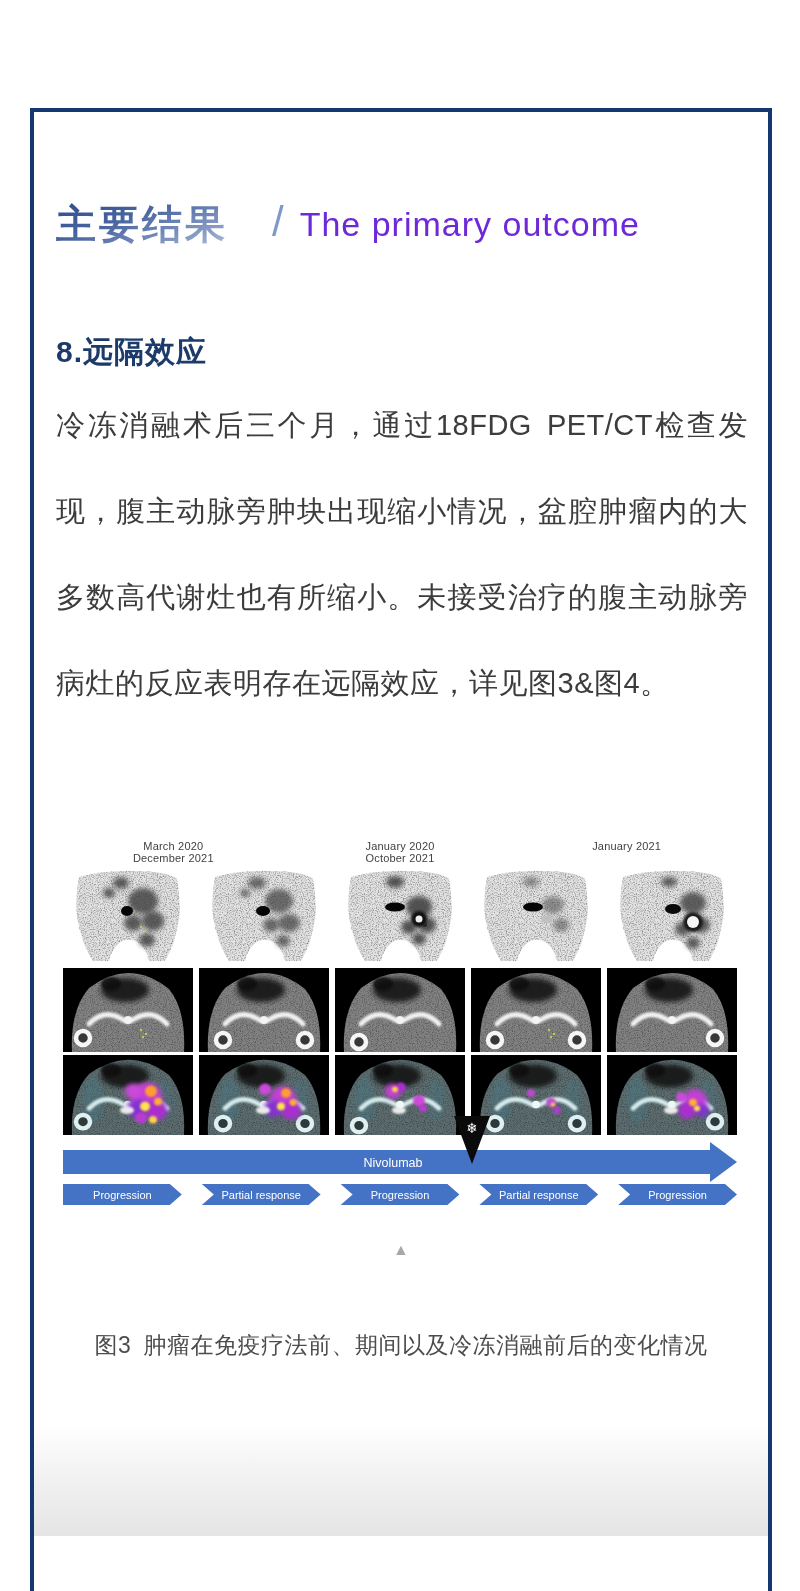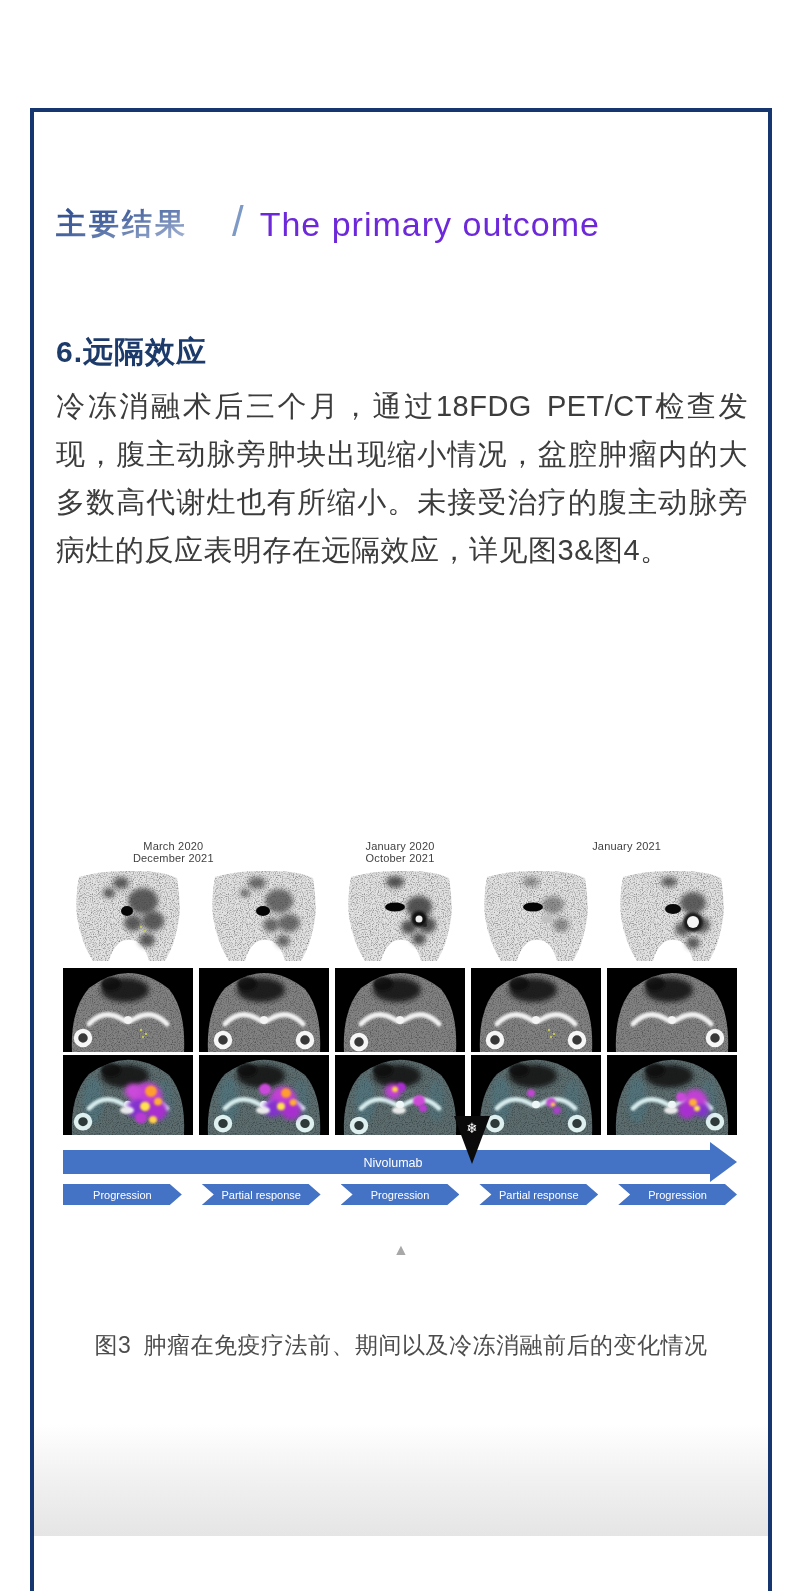--- a/index.html
+++ b/index.html
@@ -11,38 +11,38 @@
   .frame{
     position:absolute;left:30px;top:108px;width:742px;height:1483px;
     box-sizing:border-box;border:4px solid #16366f;border-bottom:none;background:#fff;
   }
   
   .title-row{
     position:absolute;left:22px;top:76px;width:690px;height:72px;
     display:flex;align-items:center;white-space:nowrap;
   }
   .title-zh{
-    font-size:30px;font-weight:800;letter-spacing:3px;
+    font-size:40px;font-weight:800;letter-spacing:3px;
     background:linear-gradient(160deg,#2e4c8c 5%,#4a66a0 40%,#aab9d8 95%);
     -webkit-background-clip:text;background-clip:text;color:transparent;
   }
   .title-divider{
     font-size:42px;font-weight:300;color:#7d99c6;margin:0 16px 0 44px;transform:translateY(-2px);
   }
   .title-en{
     font-size:34px;font-weight:300;color:#6d28d9;letter-spacing:1px;
   }
   
   .section-heading{
     position:absolute;left:22px;top:220px;width:690px;
     font-size:30px;font-weight:700;color:#1c3a6a;letter-spacing:1px;
   }
   .paragraph{
     position:absolute;left:22px;top:270px;width:692px;
-    font-size:29px;line-height:48px;color:#3c3c3c;text-align:justify;letter-spacing:0.5px;
+    font-size:29px;line-height:86px;color:#3c3c3c;text-align:justify;letter-spacing:0.5px;
   }
   
   .figure{
     position:absolute;left:29px;top:728px;width:674px;
   }
   .month-row{
     display:grid;grid-template-columns:repeat(3,1fr);gap:0 6px;margin-bottom:3px;
   }
   .month-row div{
     text-align:center;font-size:11px;color:#3f3f3f;letter-spacing:0.2px;
@@ -103,21 +103,21 @@
 </svg>
 
 <div class="frame">
 
   <div class="title-row">
     <span class="title-zh">主要结果</span>
     <span class="title-divider">/</span>
     <span class="title-en">The primary outcome</span>
   </div>
 
-  <div class="section-heading">6.远隔效应</div>
+  <div class="section-heading">8.远隔效应</div>
 
   <div class="paragraph">冷冻消融术后三个月，通过18FDG PET/CT检查发现，腹主动脉旁肿块出现缩小情况，盆腔肿瘤内的大多数高代谢灶也有所缩小。未接受治疗的腹主动脉旁病灶的反应表明存在远隔效应，详见图3&amp;图4。</div>
 
   <div class="figure" id="figure-root">
     <div class="month-row" id="month-row">
         <div>March 2020</div>
         <div>January 2020</div>
         <div>January 2021</div>
         <div>December 2021</div>
         <div>October 2021</div>

